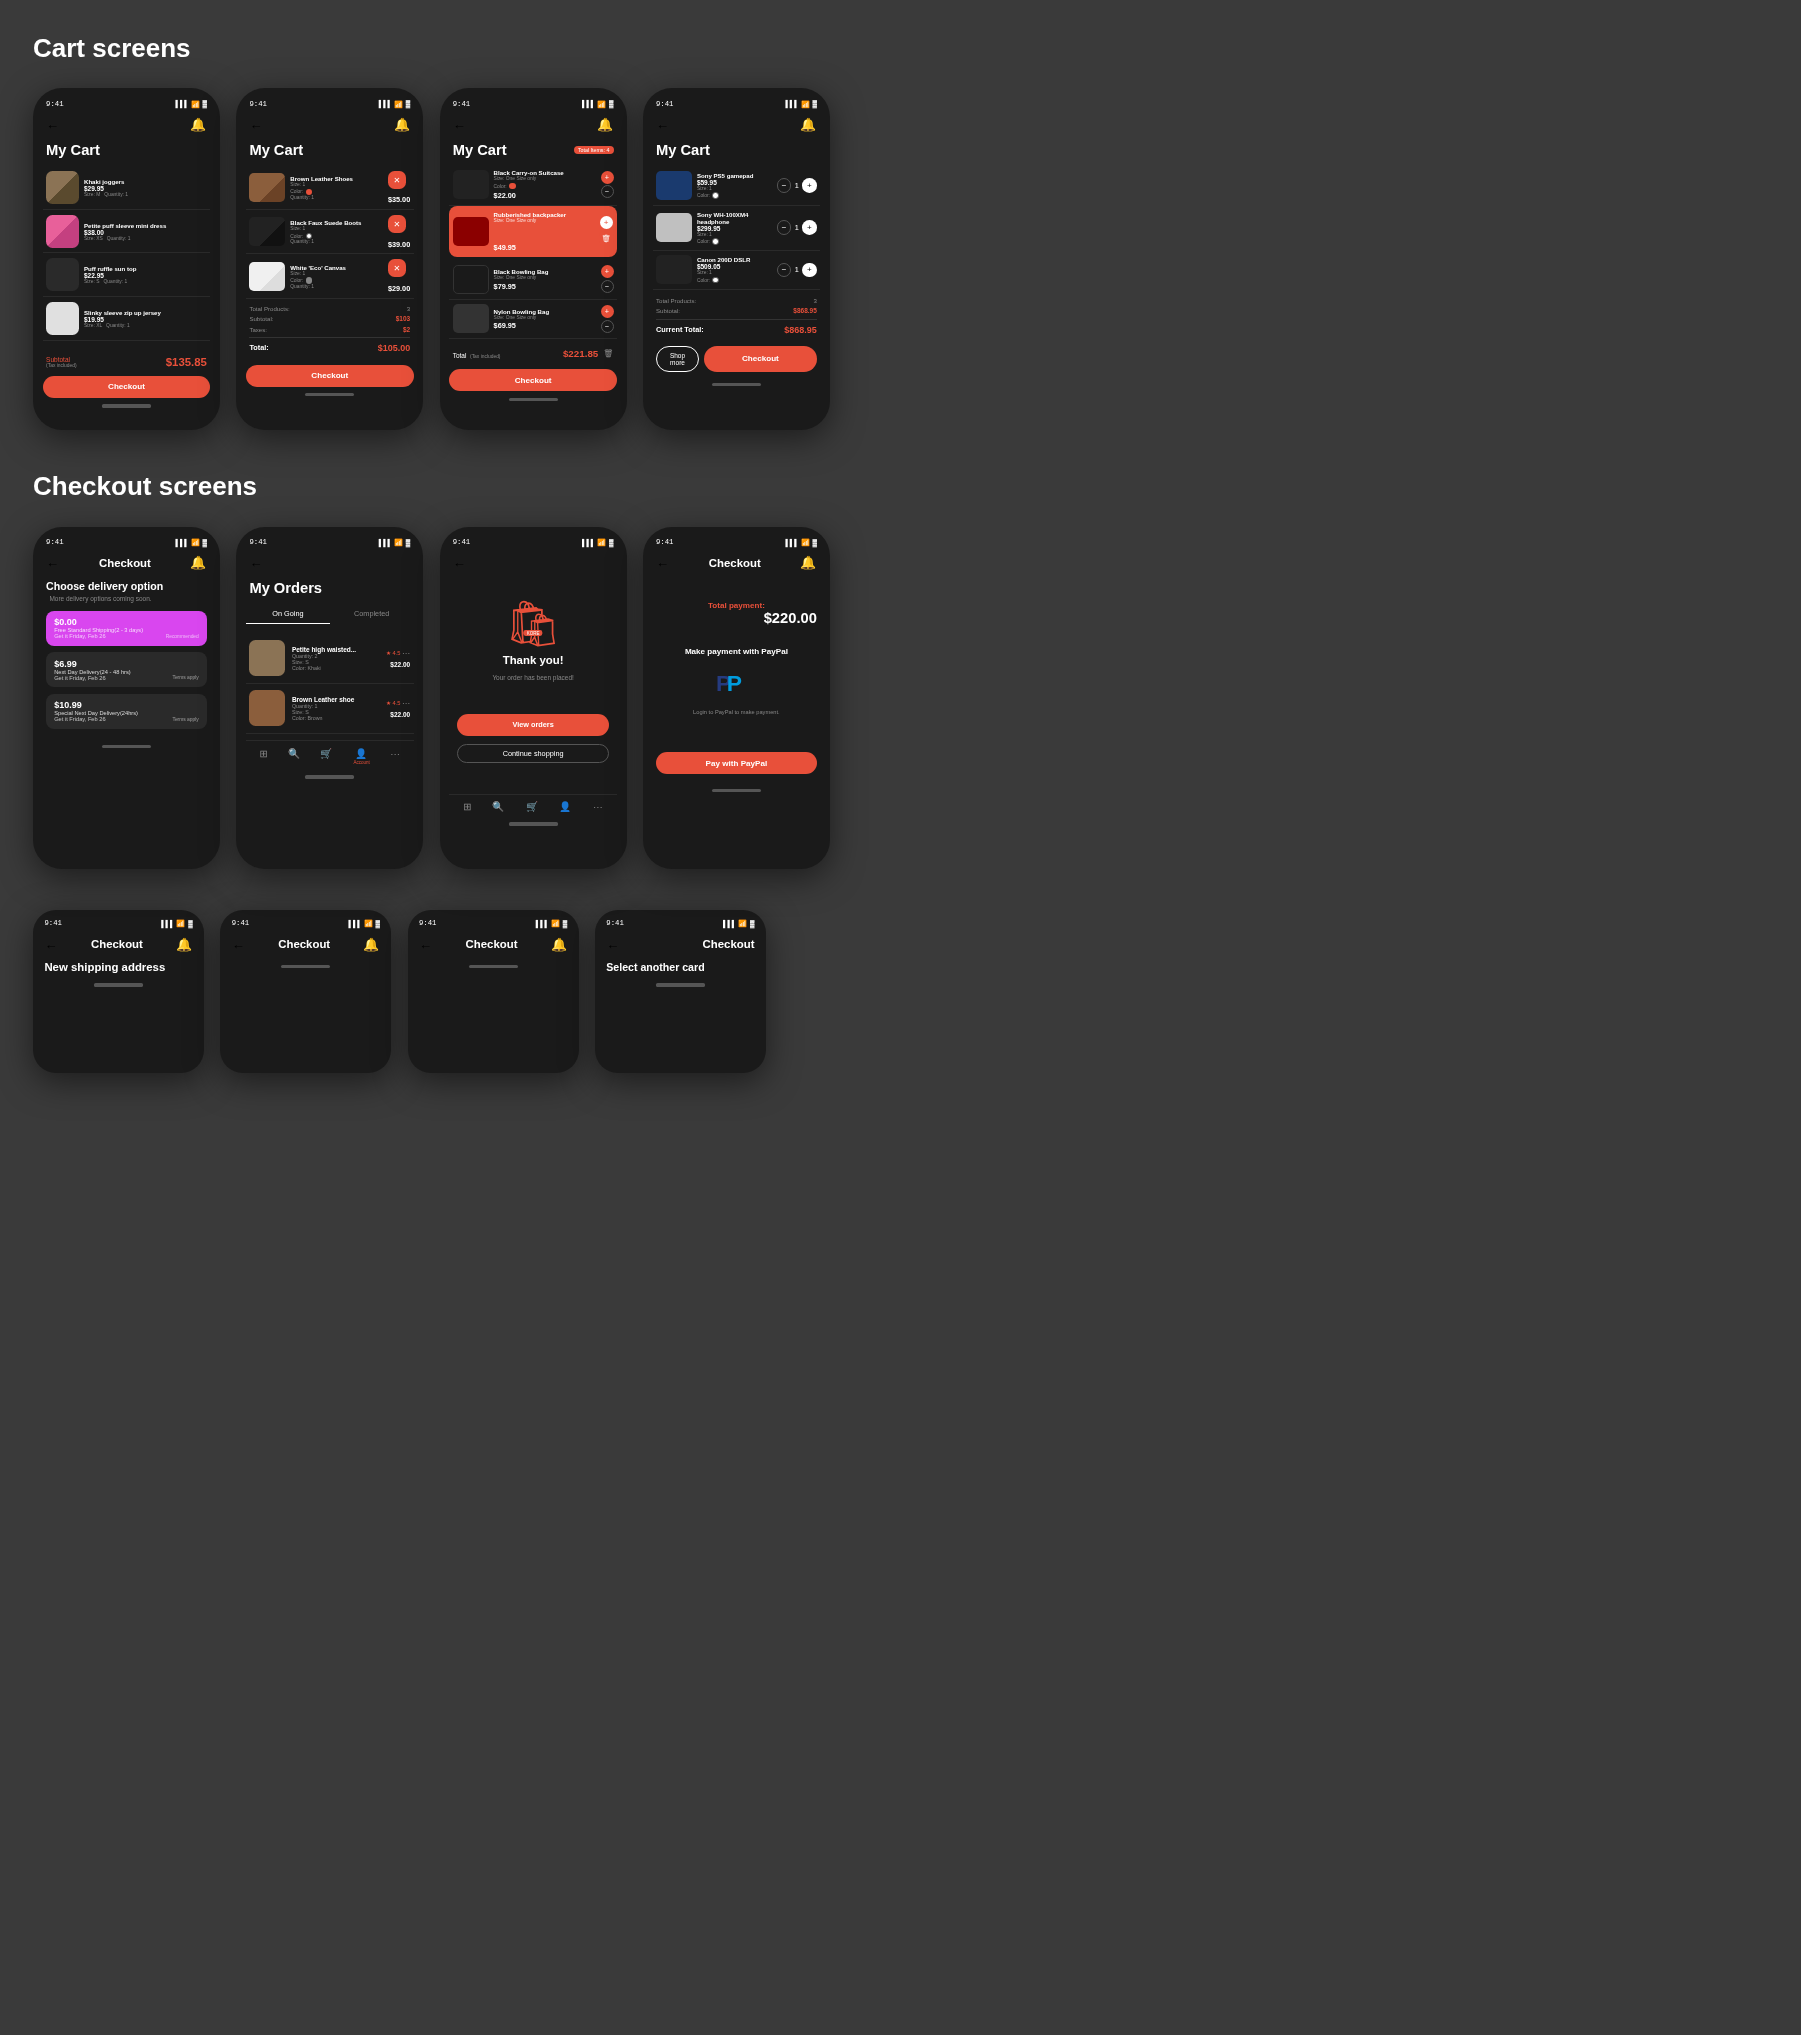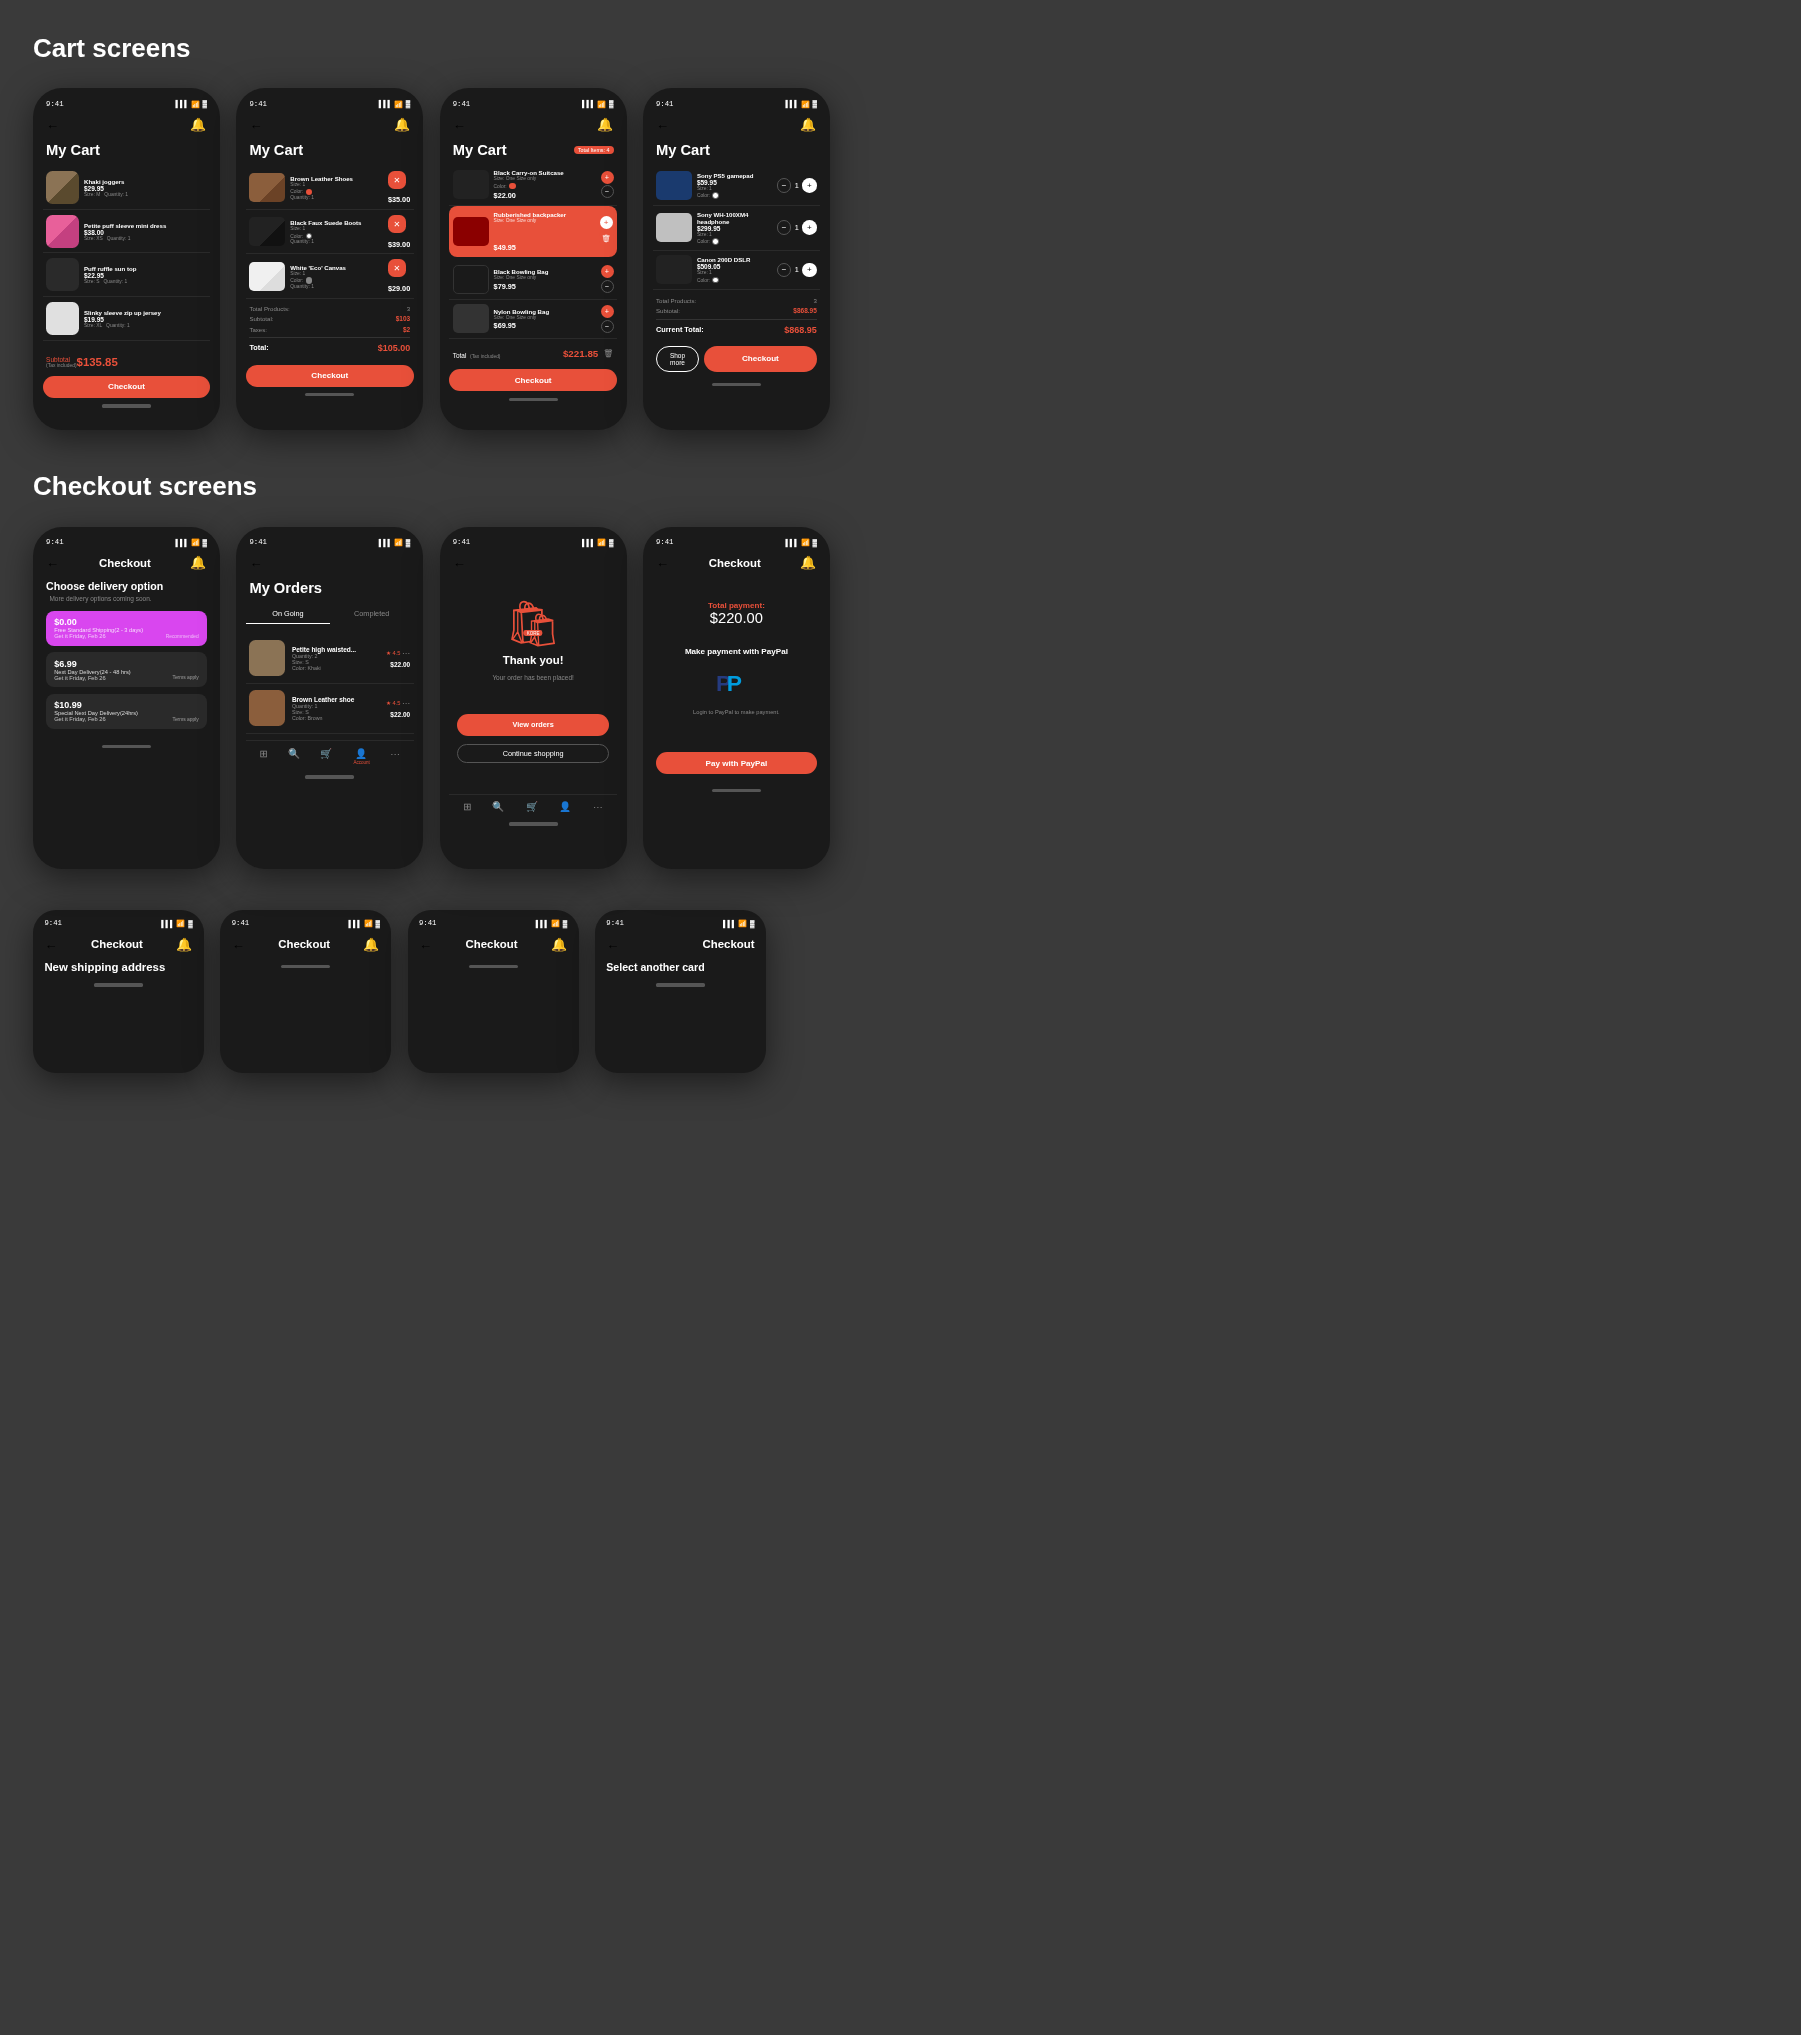--- a/index.html
+++ b/index.html
@@ -130,20 +130,21 @@
       font-size: 8.1px;
       display: flex;
       align-items: center;
       justify-content: center;
       cursor: pointer;
     }
     .qty-stepper-btn.plus { background: #fff; color: #000; border: none; }
     .qty-num { color: #fff; font-size: 7.3px; }
     .subtotal-row {
       display: flex;
+      justify-content: space-between;
       padding: 6.5px 3.3px 3.3px;
     }
     .subtotal-label { color: #e8503a; font-size: 6.5px; }
     .subtotal-val { color: #e8503a; font-size: 11.4px; font-weight: 700; }
     .checkout-btn {
       background: #e8503a;
       color: #fff;
       border: none;
       border-radius: 16.3px;
       width: 100%;
@@ -316,21 +317,21 @@
       padding: 4px;
       font-size: 7.3px;
       cursor: pointer;
     }
     
     .payment-screen {
       padding: 8.1px 3.3px;
       text-align: center;
     }
     .payment-total-label { color: #e8503a; font-size: 8.1px; font-weight: 700; }
-    .payment-amount { color: #fff; font-size: 14.7px; font-weight: 400; }
+    .payment-amount { color: #fff; font-size: 14.7px; font-weight: 700; text-align: right; }
     .payment-paypal-label { color: #fff; font-size: 8.1px; margin: 8.1px 0 3.3px; font-weight: 700; }
     .paypal-sub { color: #888; font-size: 5.7px; }
     .pay-btn {
       background: #e8503a;
       color: #fff;
       border: none;
       border-radius: 16.3px;
       width: 100%;
       padding: 6.5px;
       font-size: 8.1px;

